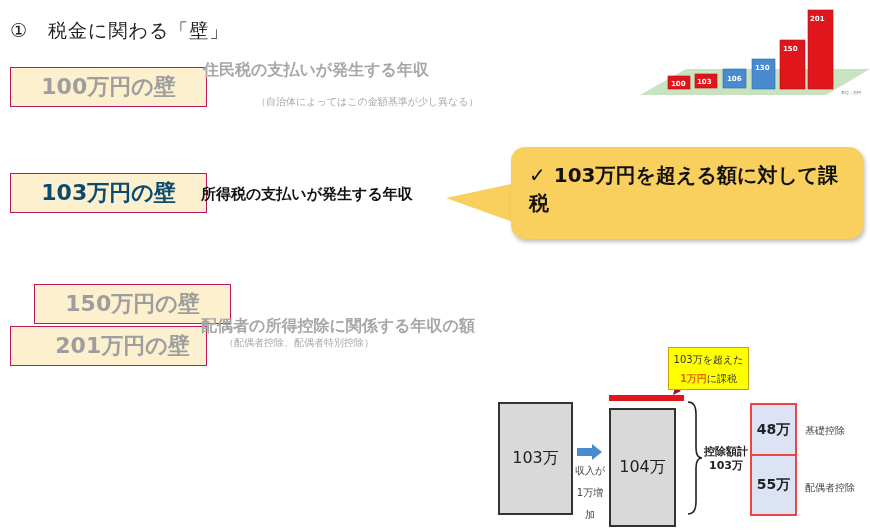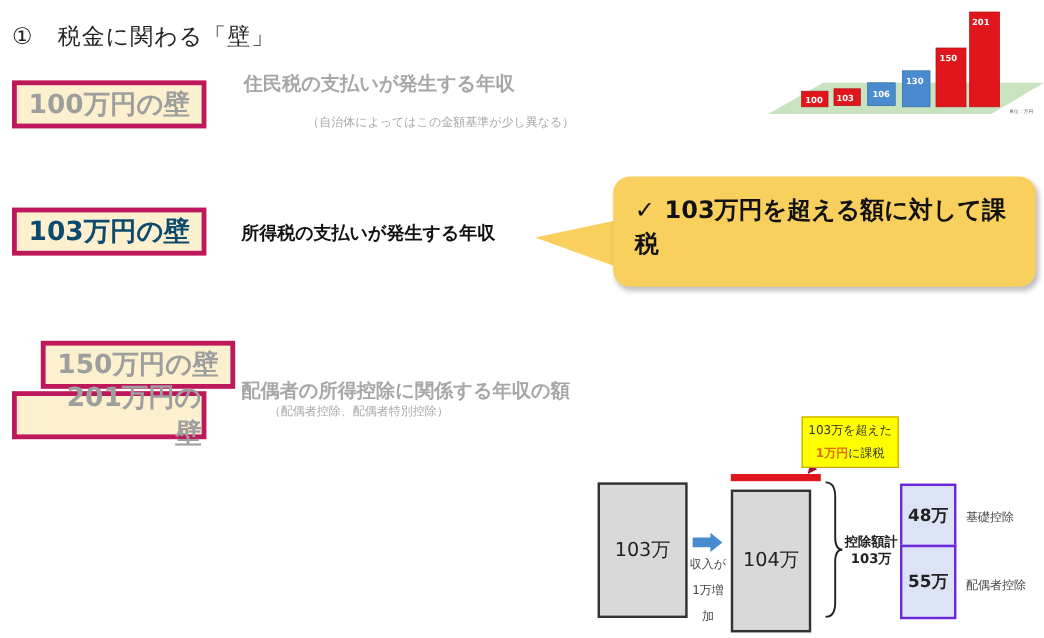--- a/index.html
+++ b/index.html
@@ -2,24 +2,24 @@
 <html><head>
 <meta charset="utf-8">
 <style>
   * { box-sizing: border-box; margin: 0; padding: 0; }
   html, body { width: 870px; height: 532px; background: #ffffff; overflow: hidden; }
   body { position: relative; font-family: "DejaVu Sans", "Liberation Sans", sans-serif; color: #111; }
 
   .title { position: absolute; left: 10px; top: 18px; font-size: 19px; color: #222; letter-spacing: 1px; }
 
   .wall-box {
-    position: absolute; left: 10px; width: 162px; height: 40px;
-    background: #fdf0cf; border: 4px solid #be185d;
+    position: absolute; left: 10px; width: 197px; height: 40px;
+    background: #fdf0cf; border: 1px solid #be185d;
     display: flex; align-items: center; justify-content: center;
-    font-weight: bold; font-size: 22px; text-align: right;
+    font-weight: bold; font-size: 22px;
   }
   .wall-box.dim { color: #9e9e9e; }
   .wall-box.active { color: #0c4a6e; }
 
   .desc { position: absolute; font-weight: bold; font-size: 16px; }
   .desc.dim { color: #a7a7a7; }
   .desc.active { color: #111; }
   .subdesc { position: absolute; font-size: 10px; color: #a9a9a9; }
 
   
@@ -40,21 +40,21 @@
   .gbox { position: absolute; background: #d9d9d9; border: 2px solid #333; display: flex; align-items: center; justify-content: center; font-size: 16px; color: #222; }
   .redtop { position: absolute; background: #e0161c; }
   .arrow-lbl { position: absolute; font-size: 10px; color: #444; text-align: center; line-height: 22px; }
   .note {
     position: absolute; left: 668px; top: 347px; width: 81px; height: 43px;
     background: #ffff00; border: 1px solid #c8a200;
     font-size: 10px; text-align: center; line-height: 19px; padding-top: 2px; color: #333;
   }
   .note .hl { color: #e26b0a; font-weight: bold; }
   .brace-lbl { position: absolute; font-weight: bold; font-size: 11px; text-align: center; color: #222; line-height: 14px; }
-  .bbox { position: absolute; background: #dbe3f5; border: 2px solid #6d28d9; display: flex; align-items: center; justify-content: center; font-weight: bold; font-size: 14px; color: #222; }
+  .bbox { position: absolute; background: #dbe3f5; border: 2px solid #ef4444; display: flex; align-items: center; justify-content: center; font-weight: bold; font-size: 14px; color: #222; }
   .side-lbl { position: absolute; font-size: 10px; color: #444; }
 </style>
 </head>
 <body>
 
 <div class="title">①　税金に関わる「壁」</div>
 
 <div class="wall-box dim" style="top:67px;">100万円の壁</div>
 <div class="desc dim" style="left:203px; top:60px;">住民税の支払いが発生する年収</div>
 <div class="subdesc" style="left:224px; top:95px;margin-left:32px;">（自治体によってはこの金額基準が少し異なる）</div>

